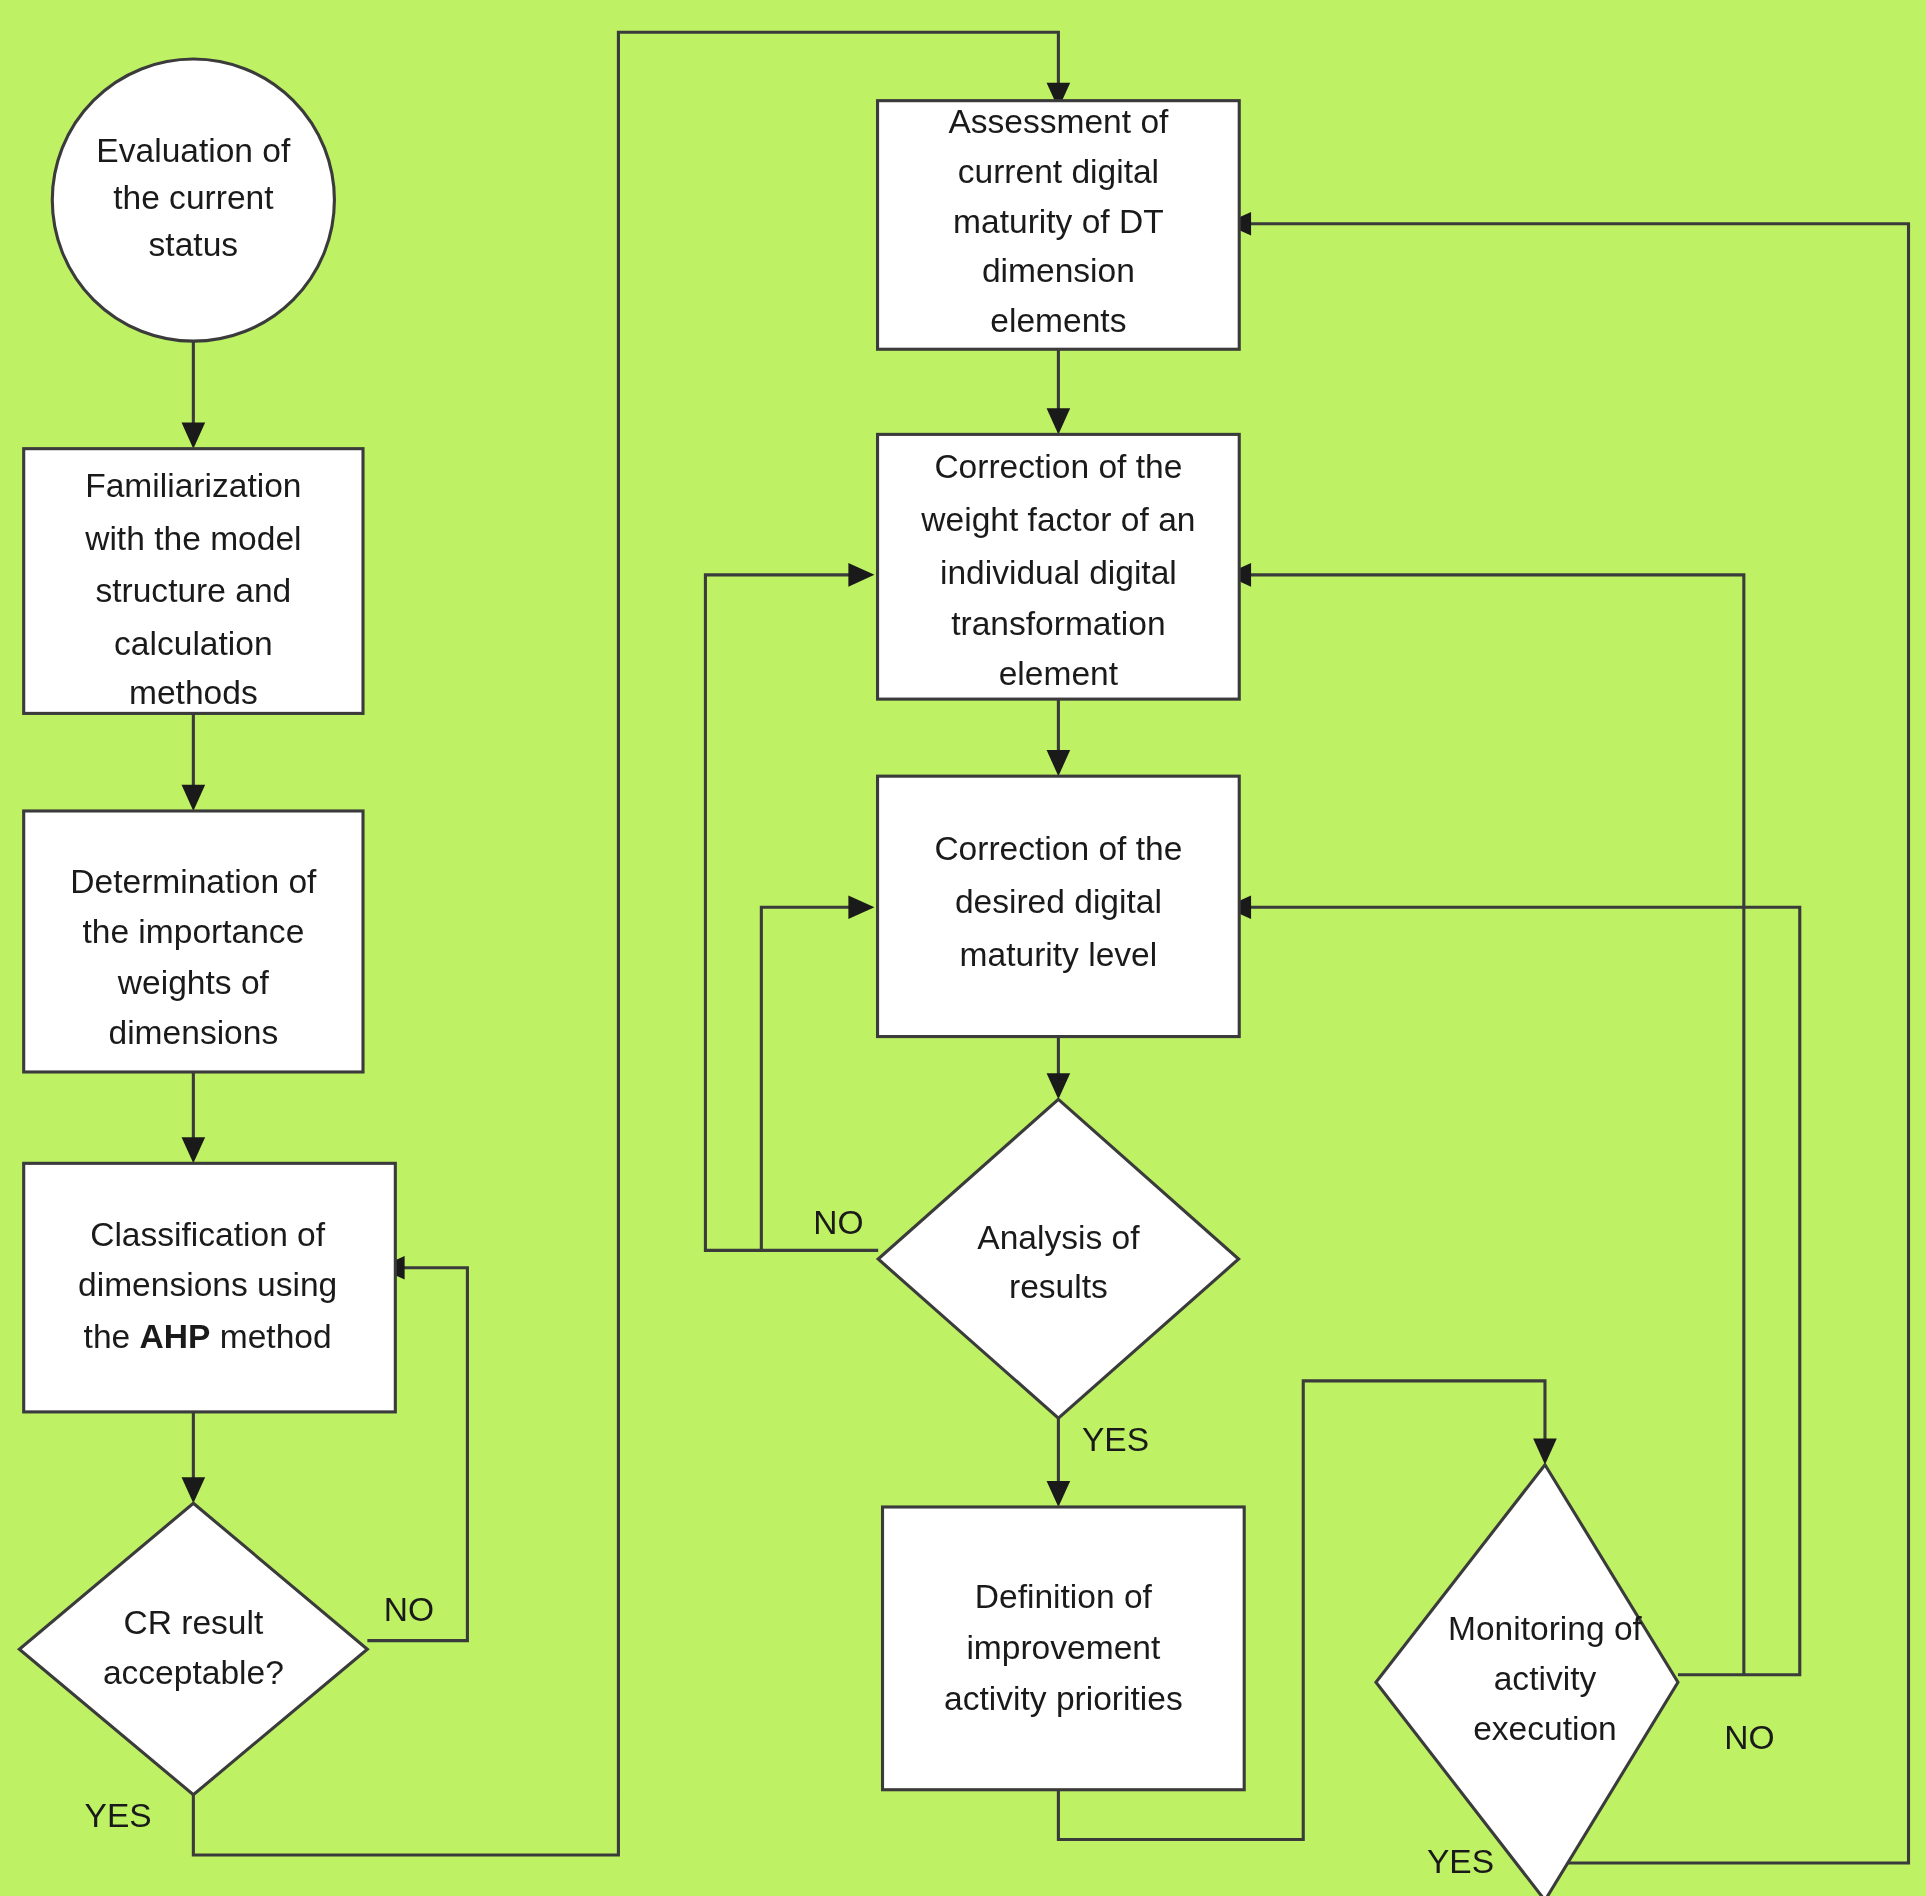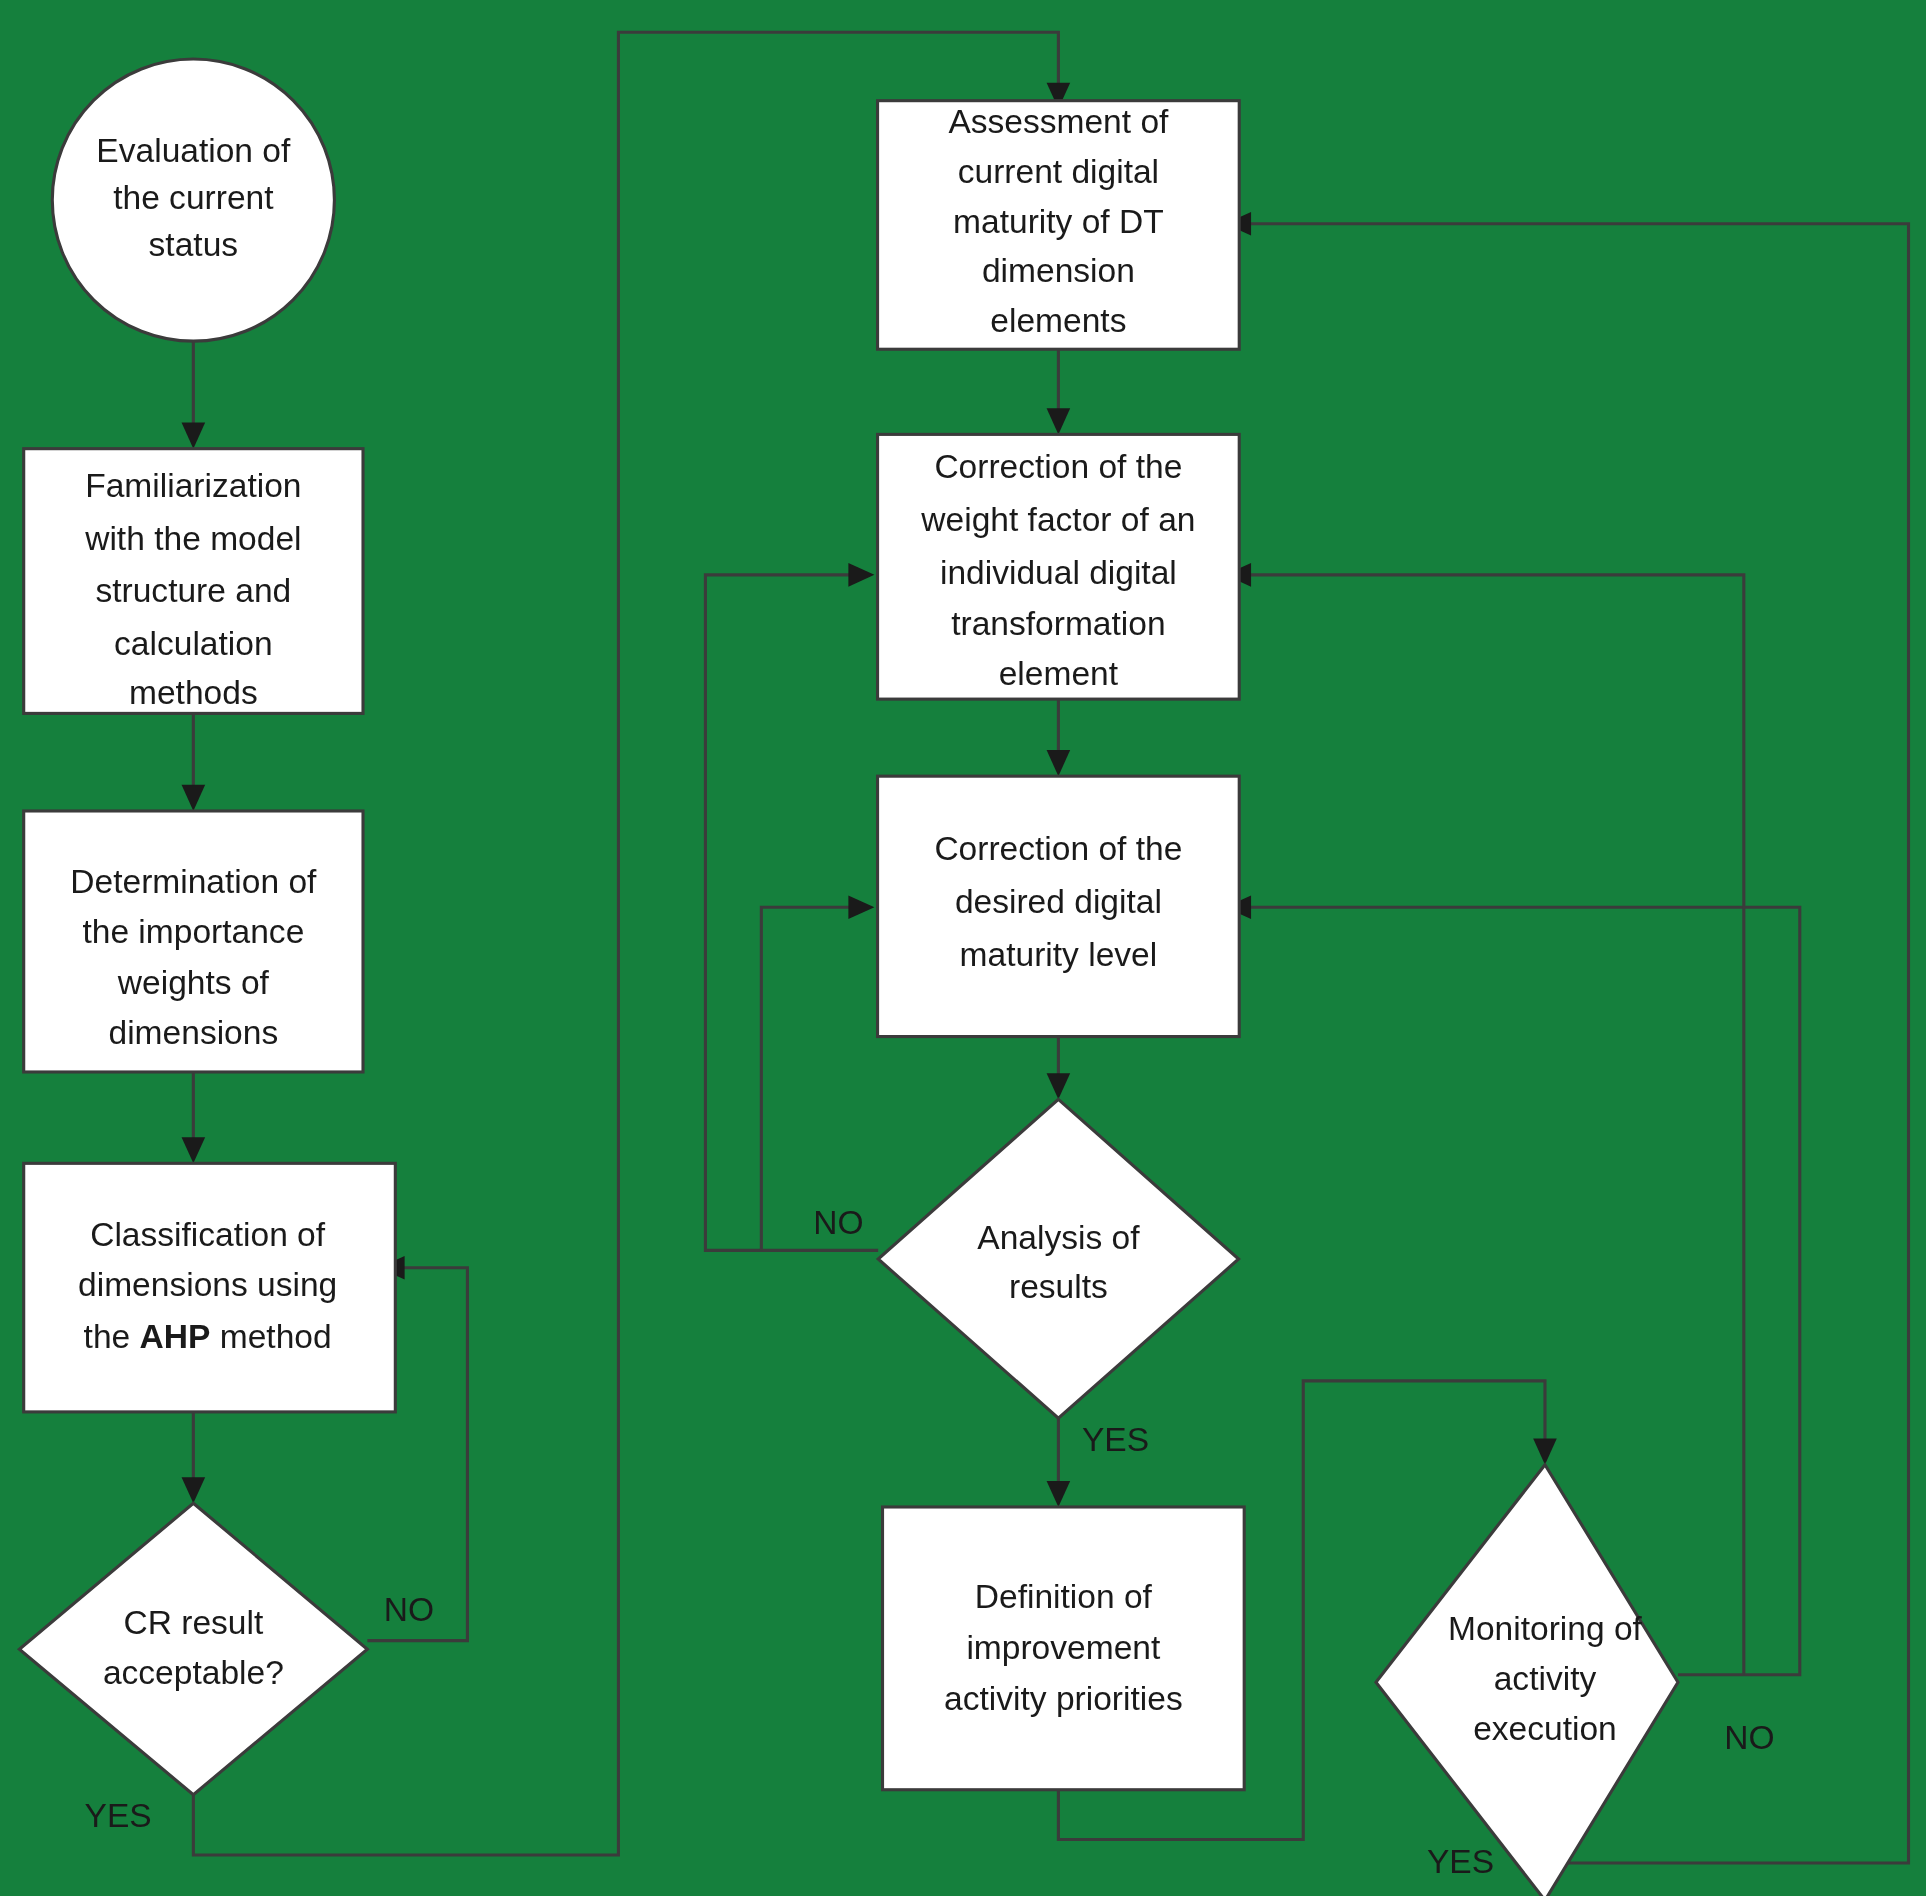--- a/index.html
+++ b/index.html
@@ -4,21 +4,21 @@
 <style>
   html, body {
     margin: 0;
     padding: 0;
     background: #ffffff;
   }
   #diagram-root {
     position: relative;
     width: 1926px;
     height: 1896px;
-    background: #15803d;
+    background: #bef264;
     font-family: "Liberation Sans", sans-serif;
   }
   svg.flow {
     display: block;
     width: 1926px;
     height: 1896px;
   }
   .shape {
     fill: #ffffff;
     stroke: #3b3b3b;

